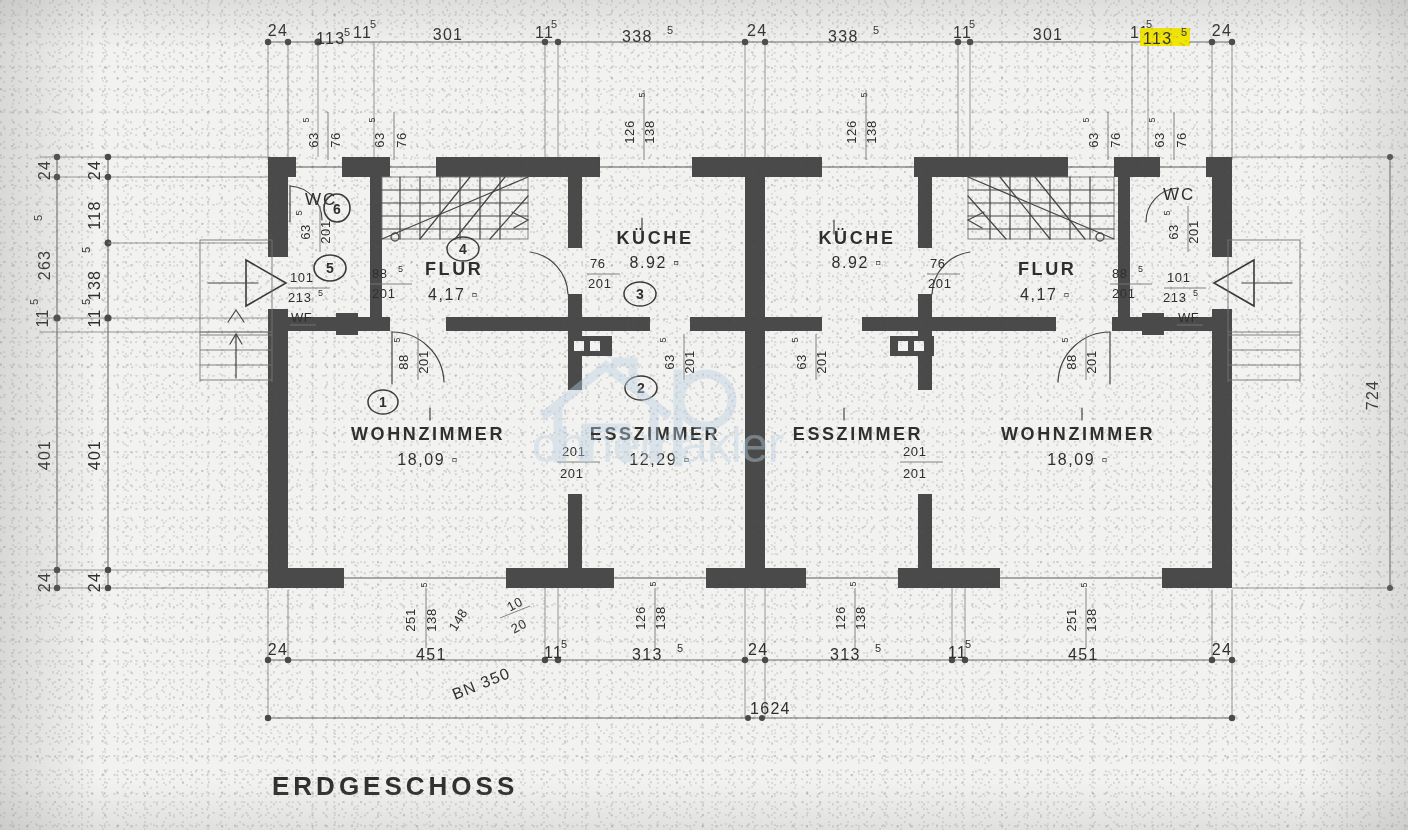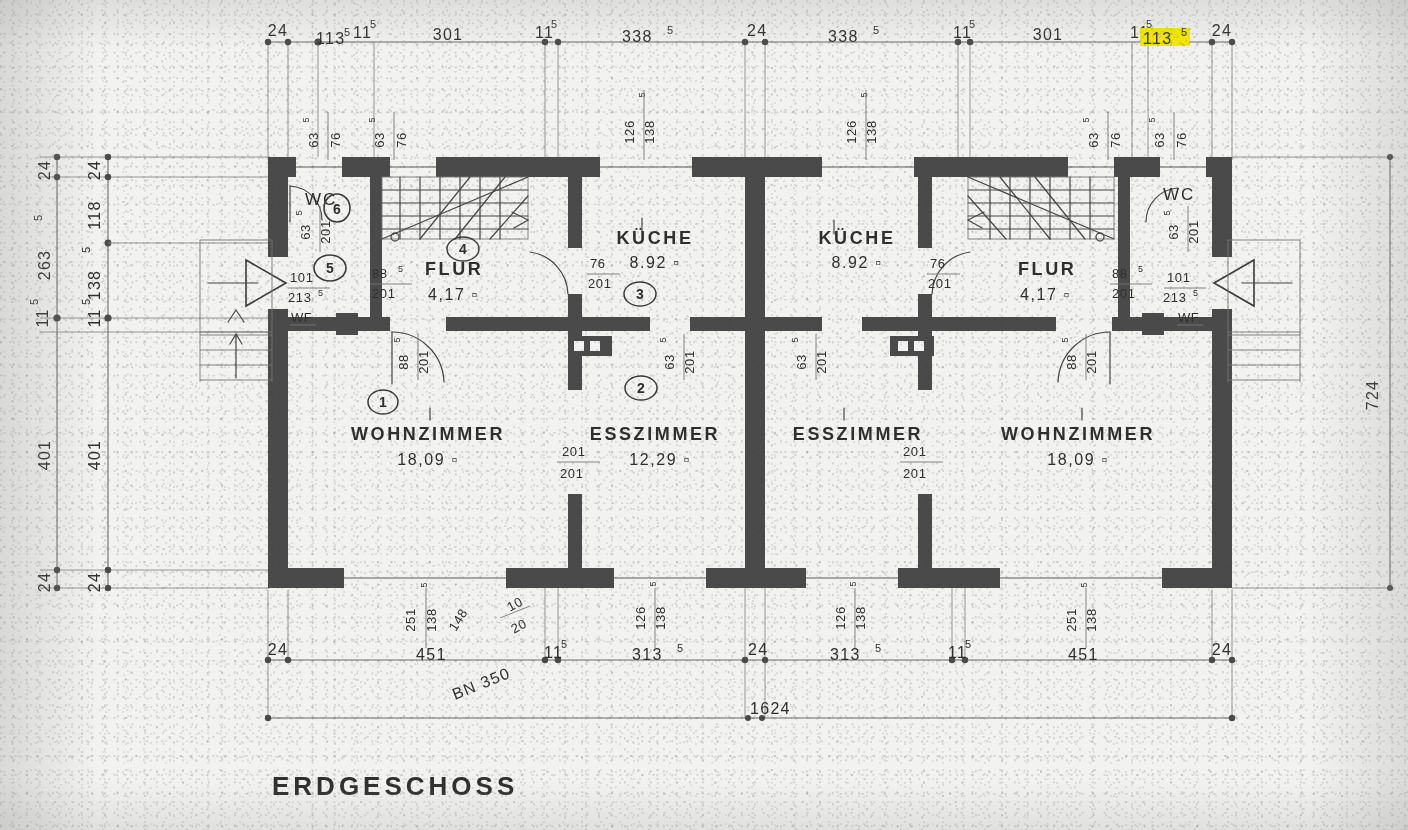--- a/index.html
+++ b/index.html
@@ -669,14 +669,27 @@
       </g>
     </g>
 
     <text class="title" x="272" y="795">ERDGESCHOSS</text>
 
   </svg>
 
   <div id="grain"></div>
   <div id="vignette"></div>
 
+  <div id="watermark">
+    <svg viewBox="0 0 340 125">
+      <g>
+        <path class="wm-stroke" d="M18,62 L78,14 L138,62"></path>
+        <path class="wm-stroke" d="M30,58 L30,106 M126,58 L126,106"></path>
+        <path class="wm-stroke" d="M58,106 L58,76 L98,76 L98,106"></path>
+        <path class="wm-stroke" d="M88,10 L105,10 L105,28"></path>
+        <circle class="wm-stroke" cx="178" cy="48" r="26"></circle>
+        <path class="wm-stroke" d="M150,22 L150,110"></path>
+      </g>
+      <text class="wm-text" x="4" y="110">ohnemakler</text>
+    </svg>
+  </div>
 
 </div>
 
 </body></html>

